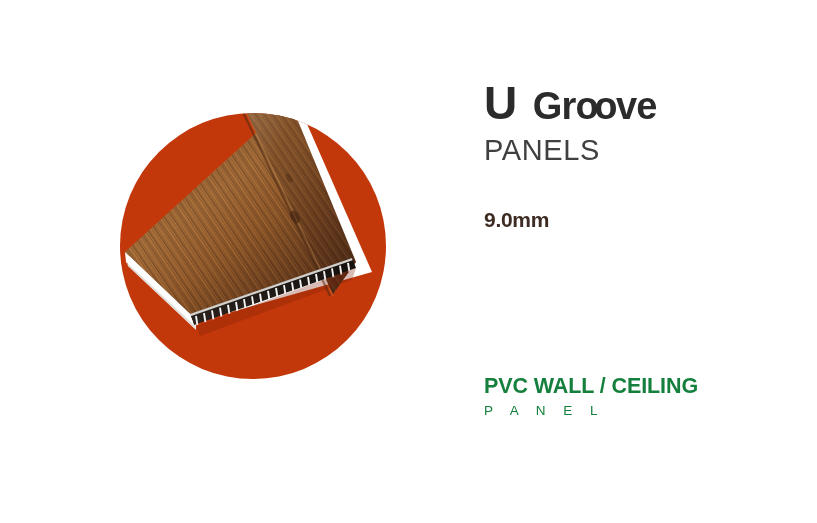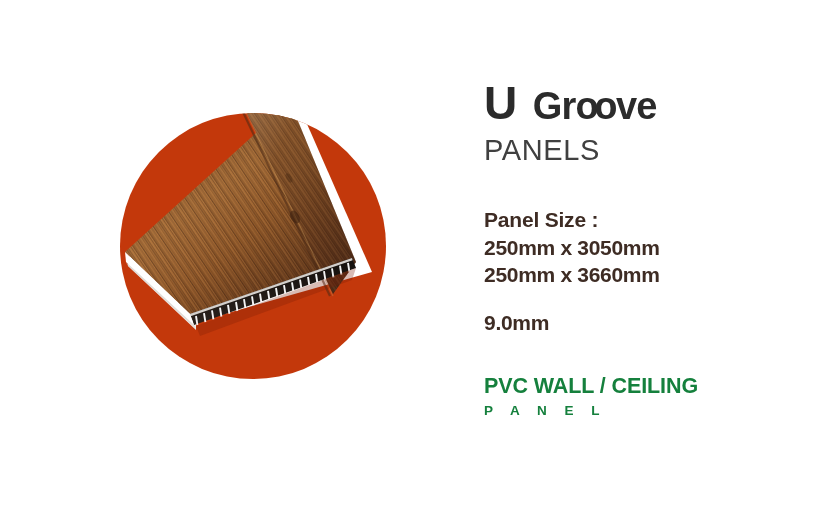--- a/index.html
+++ b/index.html
@@ -116,21 +116,21 @@
     color: #15803d;
   }
   #footer-title {
     font-size: 21.5px;
     font-weight: 700;
     letter-spacing: -0.1px;
     line-height: 1.1;
   }
   #footer-sub {
     font-size: 13.5px;
-    font-weight: 700;
+    font-weight: 400;
     letter-spacing: 7px;
     line-height: 1.1;
     margin-top: 5px;
   }
 </style>
 </head>
 <body>
 
 <div id="product-visual">
 
@@ -256,25 +256,20 @@
   <div id="brand-lockup">
     <div id="brand-line">
       <span class="brand-u">U</span>
       <span class="brand-groove"><span>Gr</span><span class="lig">oo</span><span>ve</span></span>
     </div>
     <div id="brand-panels">PANELS</div>
   </div>
 
   <div id="spec-block">
 
-    <div class="spec-group">
-      <div class="spec-label">Panel Size :</div>
-      <div class="spec-value">250mm x 3050mm</div>
-      <div class="spec-value">250mm x 3660mm</div>
-    </div>
 
     <div class="spec-group">
       <div class="spec-value">9.0mm</div>
     </div>
 
   </div>
 
   <div id="footer-block">
     <div id="footer-title">PVC WALL / CEILING</div>
     <div id="footer-sub">P A N E L</div>

